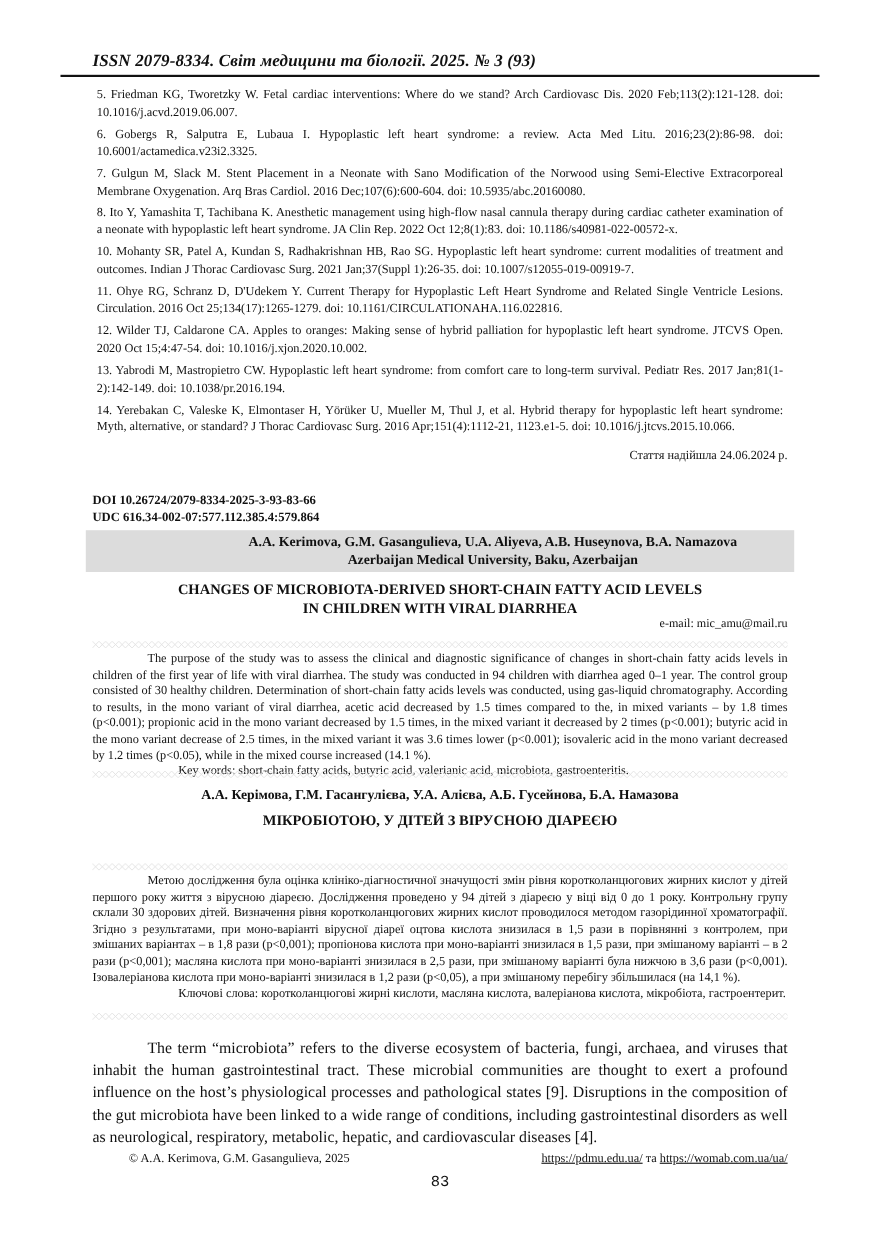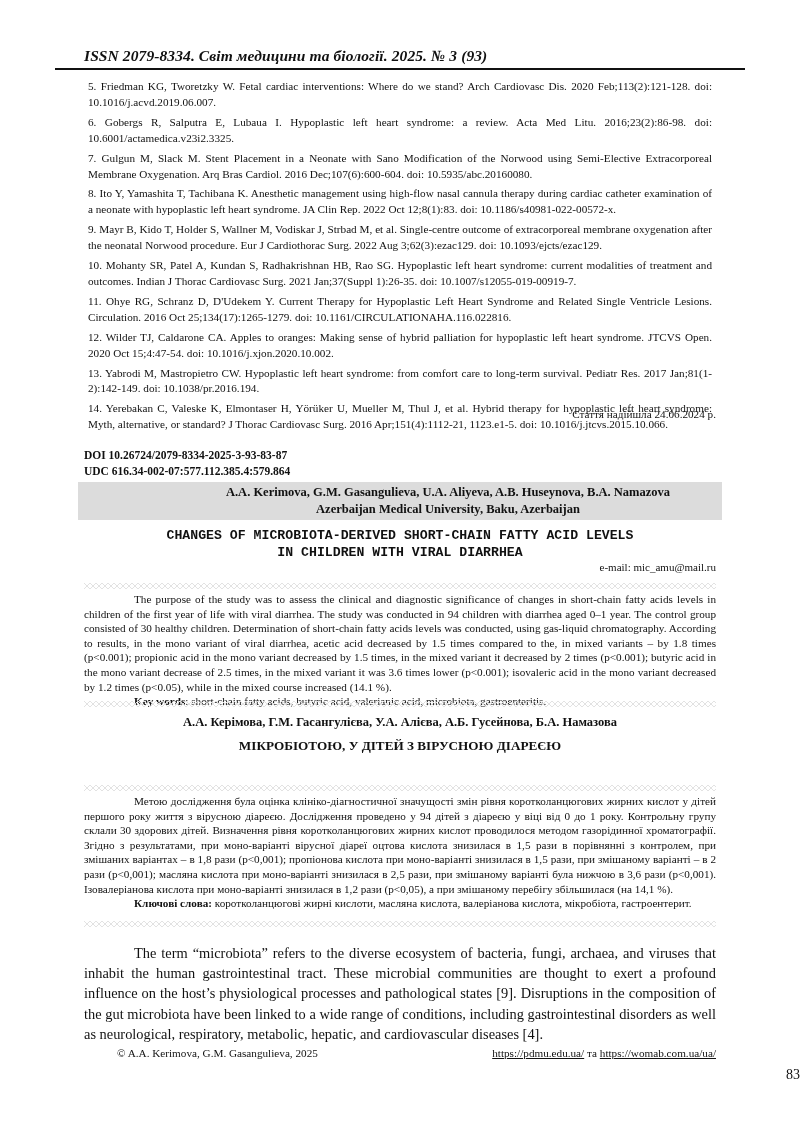--- a/index.html
+++ b/index.html
@@ -27,38 +27,38 @@
   }
   .gray-band {
     position: absolute; left: 78px; top: 482px; width: 644px; height: 38px; background: #dcdcdc;
   }
   .authors-en {
     position: absolute; left: 78px; top: 484px; width: 740px; text-align: center;
     font-weight: bold; font-size: 12.5px; line-height: 17px;
   }
   .title-en {
     position: absolute; left: 78px; top: 527px; width: 644px; text-align: center;
-    font-weight: bold; font-size: 13.2px; line-height: 17px; font-family: Liberation Mono, monospace;
+    font-weight: bold; font-size: 13.2px; line-height: 17px;
   }
   .email {
     position: absolute; left: 84px; top: 561px; width: 632px; text-align: right; font-size: 11px;
   }
   .zigzag {
     position: absolute; left: 84px; width: 632px; height: 6px;
     background-image:
       linear-gradient(135deg, transparent 45%, #e2e2e2 45%, #e2e2e2 55%, transparent 55%),
       linear-gradient(45deg, transparent 45%, #e2e2e2 45%, #e2e2e2 55%, transparent 55%);
     background-size: 6px 6px;
   }
   .abstract {
     position: absolute; left: 84px; width: 632px;
     font-size: 11.2px; line-height: 14.6px; text-align: justify;
   }
   .abstract p { margin: 0; text-indent: 50px; }
-  .abstract .kw b { font-weight: bold; }
+  .abstract .kw b { font-weight: normal; margin-left: 28px; }
   .authors-ua {
     position: absolute; left: 78px; top: 715px; width: 644px; text-align: center;
     font-weight: bold; font-size: 12.5px;
   }
   .title-ua {
     position: absolute; left: 78px; top: 737px; width: 644px; text-align: center;
     font-weight: bold; font-size: 13.2px; line-height: 17px;
   }
   .body-text {
     position: absolute; left: 84px; top: 943px; width: 632px;
@@ -66,46 +66,45 @@
   }
   .body-text p { margin: 0; text-indent: 50px; }
   .footer-left {
     position: absolute; left: 117px; top: 1047px; font-size: 11.2px;
   }
   .footer-right {
     position: absolute; left: 84px; top: 1047px; width: 632px; text-align: right; font-size: 11.2px;
   }
   .footer-right a { color: #111; text-decoration: underline; }
   .page-number {
-    position: absolute; left: 0; top: 1067px; width: 800px; text-align: right; font-size: 14px;
+    position: absolute; left: 0; top: 1067px; width: 800px; text-align: center; font-size: 14px; font-family: Liberation Mono, monospace;
   }
 </style>
 </head>
 <body>
 
 <div class="header">ISSN 2079-8334. Світ медицини та біології. 2025. № 3 (93)</div>
 <div class="header-rule"></div>
 
 <div class="refs">
   <p>5. Friedman KG, Tworetzky W. Fetal cardiac interventions: Where do we stand? Arch Cardiovasc Dis. 2020 Feb;113(2):121-128. doi: 10.1016/j.acvd.2019.06.007.</p>
   <p>6. Gobergs R, Salputra E, Lubaua I. Hypoplastic left heart syndrome: a review. Acta Med Litu. 2016;23(2):86-98. doi: 10.6001/actamedica.v23i2.3325.</p>
   <p>7. Gulgun M, Slack M. Stent Placement in a Neonate with Sano Modification of the Norwood using Semi-Elective Extracorporeal Membrane Oxygenation. Arq Bras Cardiol. 2016 Dec;107(6):600-604. doi: 10.5935/abc.20160080.</p>
   <p>8. Ito Y, Yamashita T, Tachibana K. Anesthetic management using high-flow nasal cannula therapy during cardiac catheter examination of a neonate with hypoplastic left heart syndrome. JA Clin Rep. 2022 Oct 12;8(1):83. doi: 10.1186/s40981-022-00572-x.</p>
-  <p>9. Mayr B, Kido T, Holder S, Wallner M, Vodiskar J, Strbad M, et al. Single-centre outcome of extracorporeal membrane oxygenation after the neonatal Norwood procedure. Eur J Cardiothorac Surg. 2022 Aug 3;62(3):ezac129. doi: 10.1093/ejcts/ezac129.</p>
   <p>10. Mohanty SR, Patel A, Kundan S, Radhakrishnan HB, Rao SG. Hypoplastic left heart syndrome: current modalities of treatment and outcomes. Indian J Thorac Cardiovasc Surg. 2021 Jan;37(Suppl 1):26-35. doi: 10.1007/s12055-019-00919-7.</p>
   <p>11. Ohye RG, Schranz D, D'Udekem Y. Current Therapy for Hypoplastic Left Heart Syndrome and Related Single Ventricle Lesions. Circulation. 2016 Oct 25;134(17):1265-1279. doi: 10.1161/CIRCULATIONAHA.116.022816.</p>
   <p>12. Wilder TJ, Caldarone CA. Apples to oranges: Making sense of hybrid palliation for hypoplastic left heart syndrome. JTCVS Open. 2020 Oct 15;4:47-54. doi: 10.1016/j.xjon.2020.10.002.</p>
   <p>13. Yabrodi M, Mastropietro CW. Hypoplastic left heart syndrome: from comfort care to long-term survival. Pediatr Res. 2017 Jan;81(1-2):142-149. doi: 10.1038/pr.2016.194.</p>
   <p>14. Yerebakan C, Valeske K, Elmontaser H, Yörüker U, Mueller M, Thul J, et al. Hybrid therapy for hypoplastic left heart syndrome: Myth, alternative, or standard? J Thorac Cardiovasc Surg. 2016 Apr;151(4):1112-21, 1123.e1-5. doi: 10.1016/j.jtcvs.2015.10.066.</p>
 </div>
 
 <div class="received">Стаття надійшла 24.06.2024 р.</div>
 
 <div class="doi">
-  <div>DOI 10.26724/2079-8334-2025-3-93-83-87</div>
+  <div>DOI 10.26724/2079-8334-2025-3-93-83-66</div>
   <div>UDC 616.34-002-07:577.112.385.4:579.864</div>
 </div>
 
 <div class="gray-band"></div>
 <div class="authors-en">
   <div>A.A. Kerimova, G.M. Gasangulieva, U.A. Aliyeva, A.B. Huseynova, B.A. Namazova</div>
   <div>Azerbaijan Medical University, Baku, Azerbaijan</div>
 </div>
 
 <div class="title-en">

